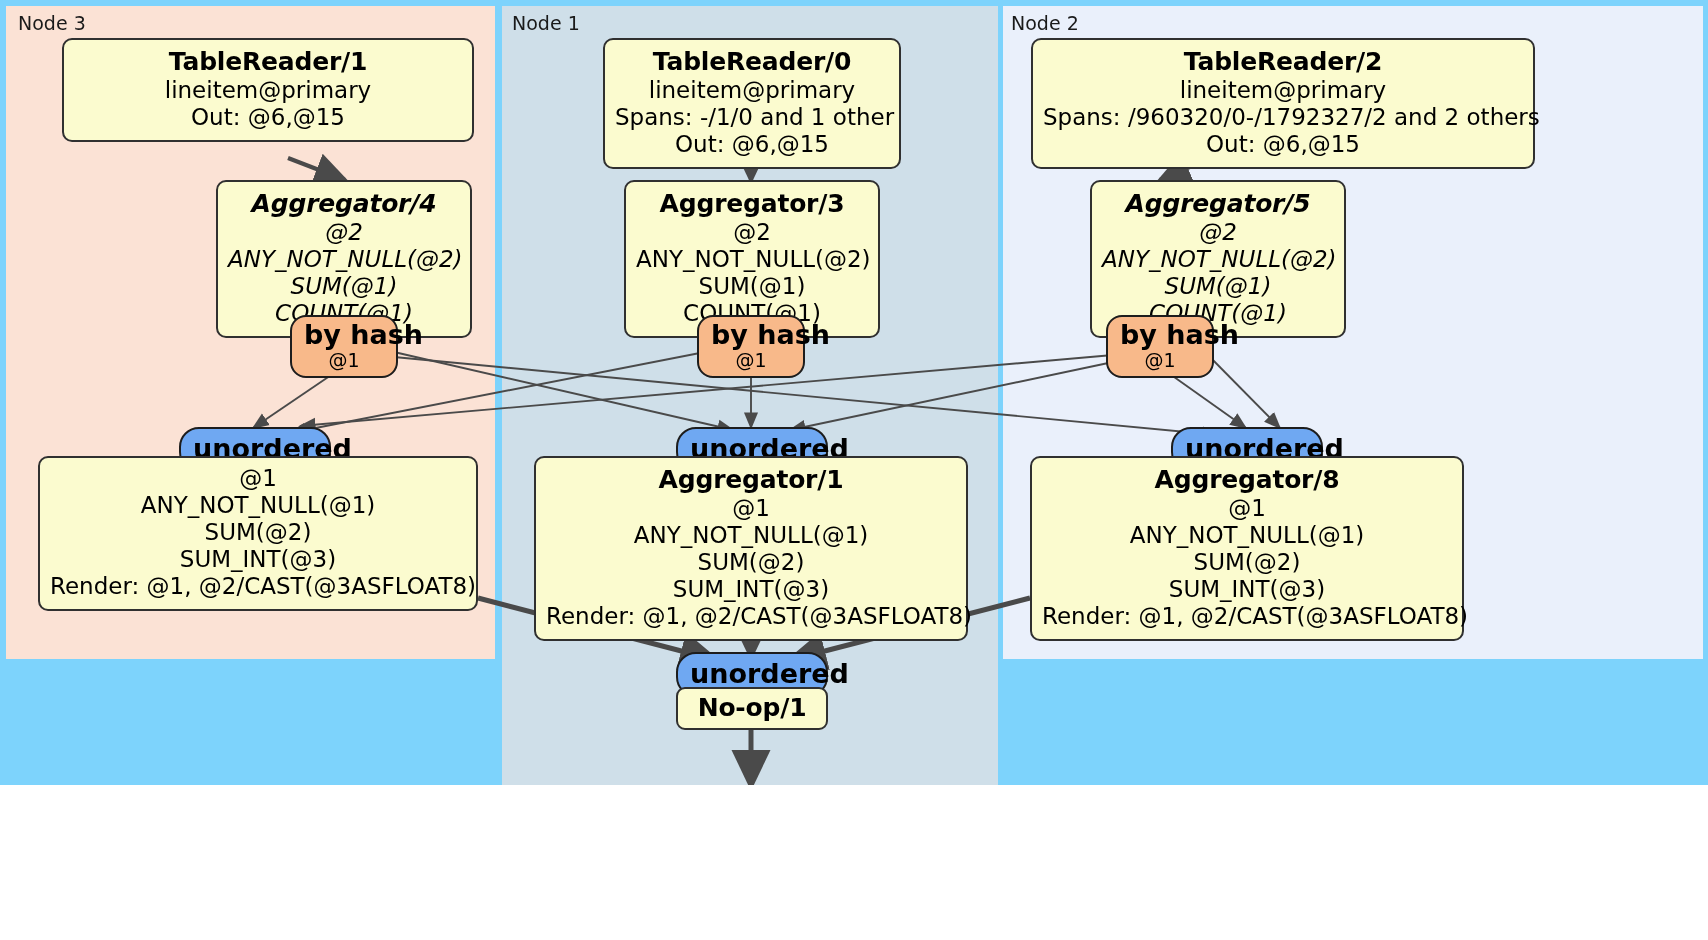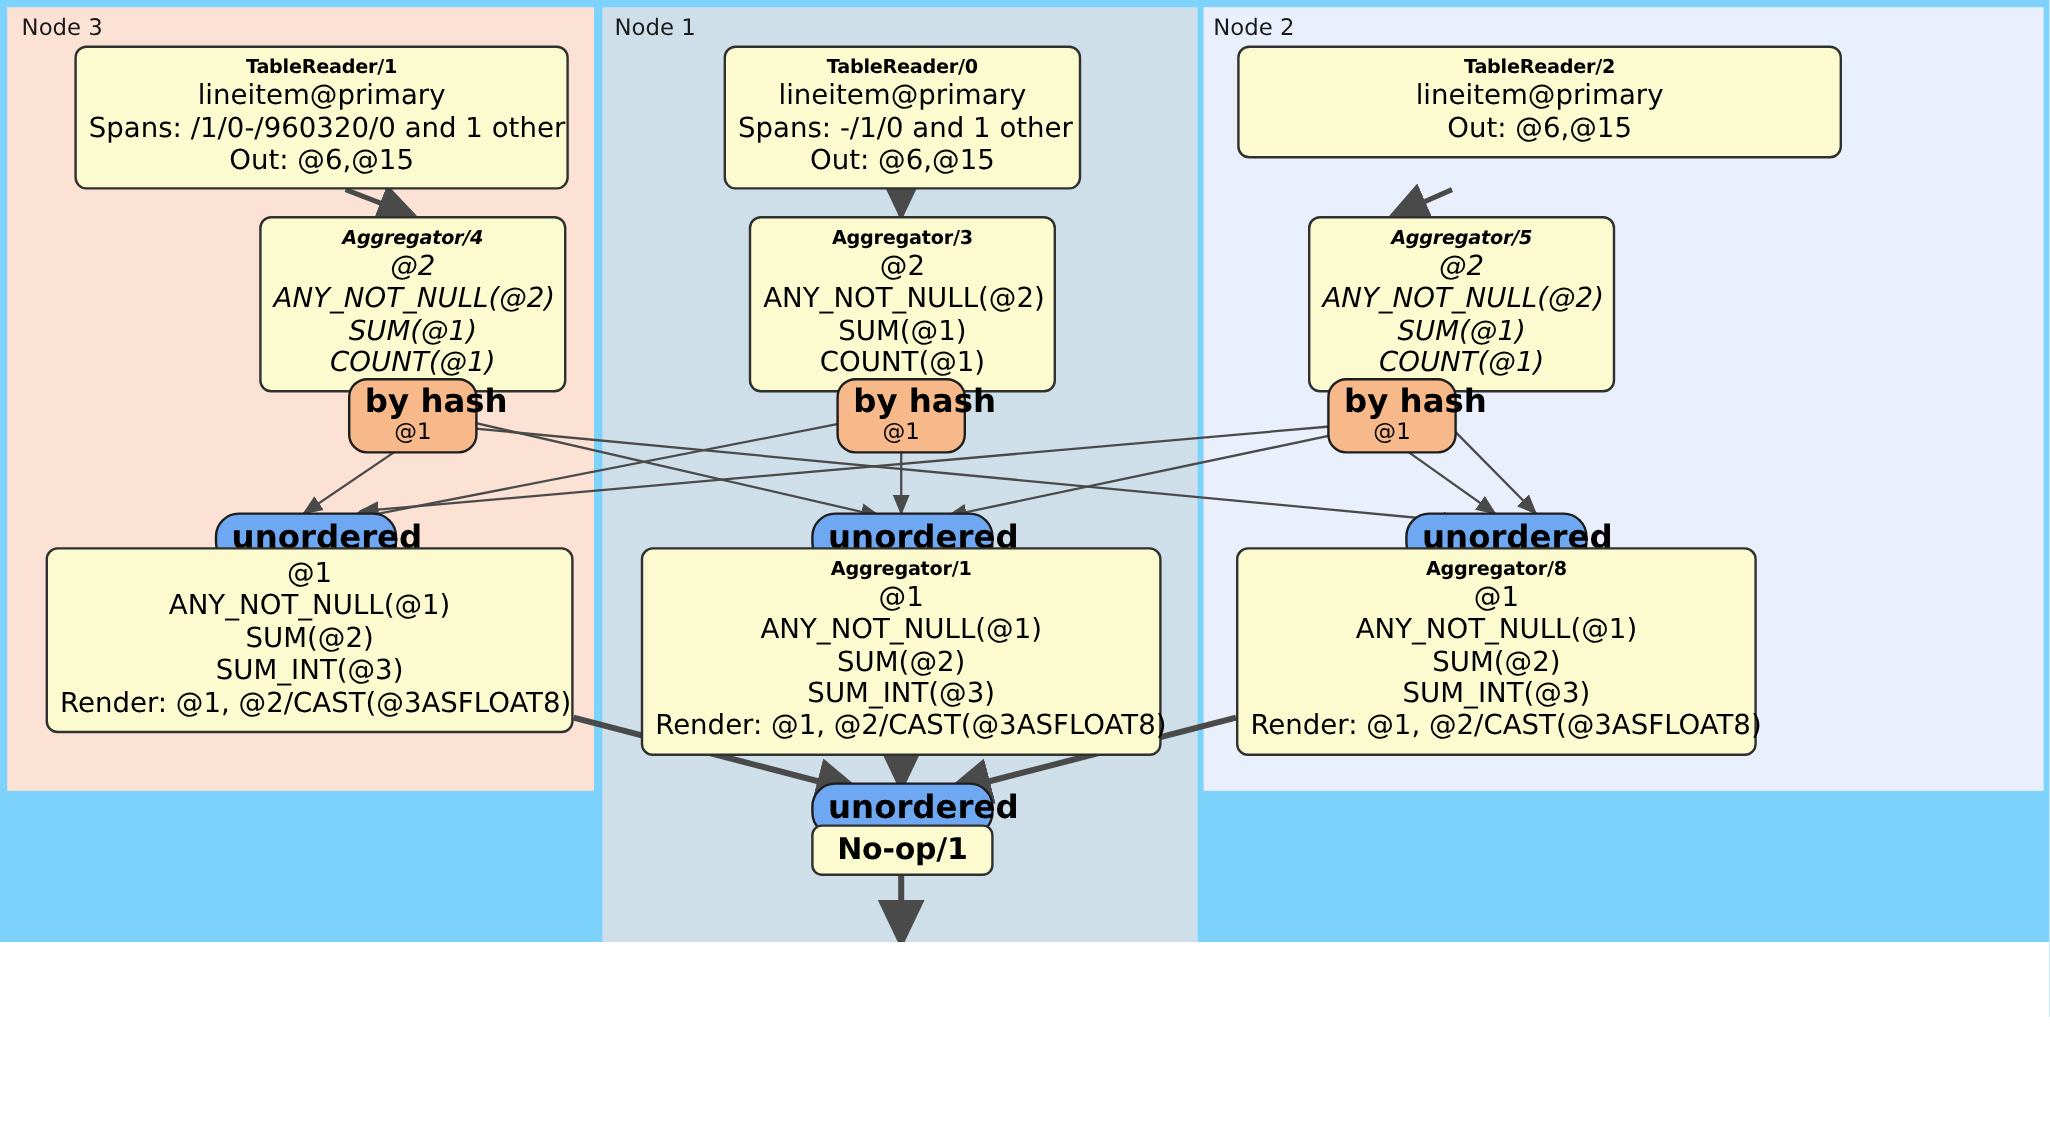--- a/index.html
+++ b/index.html
@@ -48,21 +48,21 @@
     background: #fbfbcf;
     border: 2px solid #303030;
     border-radius: 10px;
     text-align: center;
     padding: 7px 10px 9px 10px;
     color: #000;
     line-height: 1.17;
   }
   .proc .title {
     font-weight: bold;
-    font-size: 16px;
+    font-size: 25px;
     letter-spacing: -0.2px;
     display: block;
     margin-bottom: 1px;
   }
   .proc .det {
     font-size: 23px;
     display: block;
     white-space: nowrap;
   }
 
@@ -148,34 +148,34 @@
     <path d="M478,598 L716,660" stroke="#4a4a4a" stroke-width="5" fill="none" marker-end="url(#ah)"></path>
     <path d="M751,628 L751,656" stroke="#4a4a4a" stroke-width="5" fill="none" marker-end="url(#ah)"></path>
     <path d="M1030,598 L790,660" stroke="#4a4a4a" stroke-width="5" fill="none" marker-end="url(#ah)"></path>
 
     <path d="M751,721 L751,786" stroke="#4a4a4a" stroke-width="5" fill="none" marker-end="url(#ah)"></path>
   </svg>
 
   <div class="proc" style="left:62px; top:38px; width:412px;">
     <span class="title">TableReader/1</span>
     <span class="det">lineitem@primary</span>
-    <span class="det">Spans: /1/0-/960320/0 and 1 other</span>
     <span class="det">Out: @6,@15</span>
   </div>
 
   <div class="proc" style="left:603px; top:38px; width:298px;">
     <span class="title">TableReader/0</span>
     <span class="det">lineitem@primary</span>
     <span class="det">Spans: -/1/0 and 1 other</span>
     <span class="det">Out: @6,@15</span>
   </div>
 
   <div class="proc" style="left:1031px; top:38px; width:504px;">
     <span class="title">TableReader/2</span>
     <span class="det">lineitem@primary</span>
+    <span class="det">Spans: /960320/0-/1792327/2 and 2 others</span>
     <span class="det">Out: @6,@15</span>
   </div>
 
   <div class="proc" style="left:216px; top:180px; width:256px;font-style:italic;">
     <span class="title">Aggregator/4</span>
     <span class="det">@2</span>
     <span class="det">ANY_NOT_NULL(@2)</span>
     <span class="det">SUM(@1)</span>
     <span class="det">COUNT(@1)</span>
   </div>

